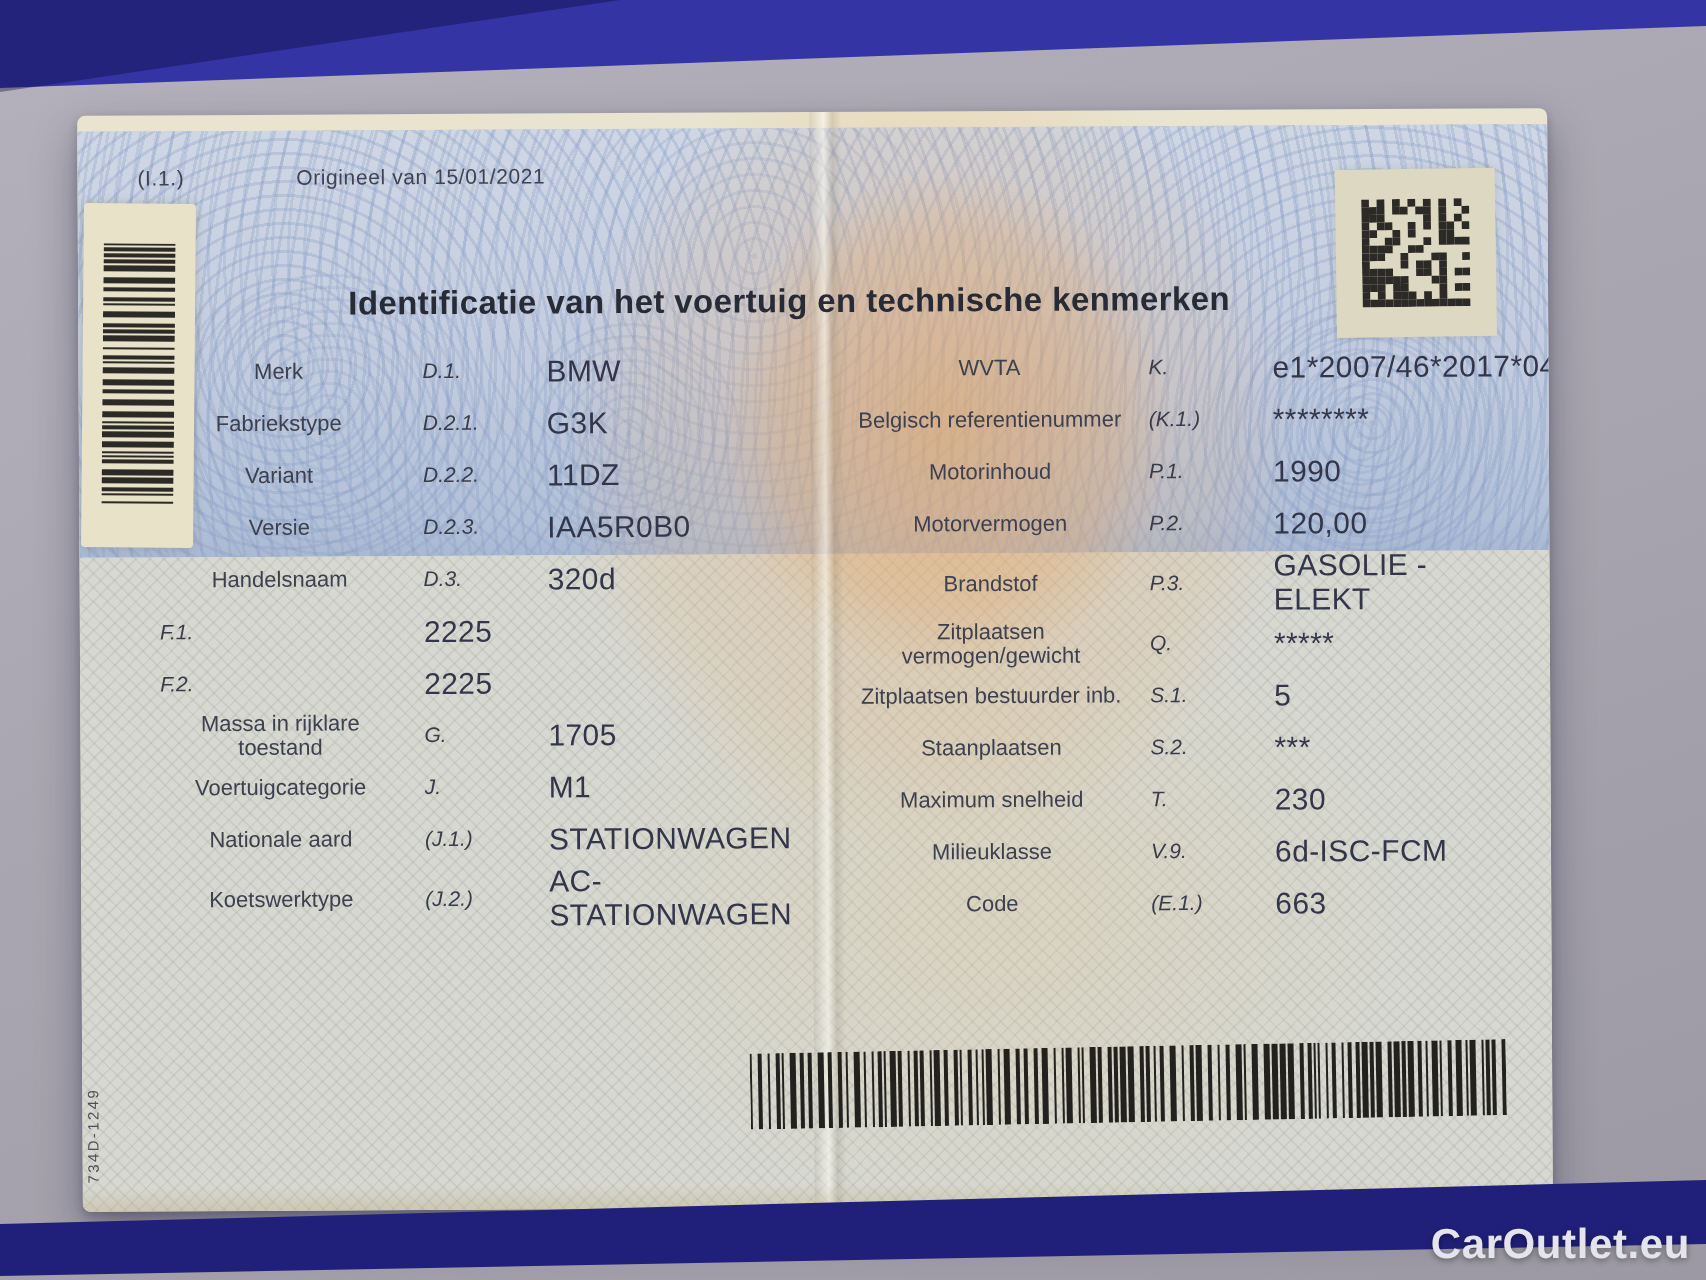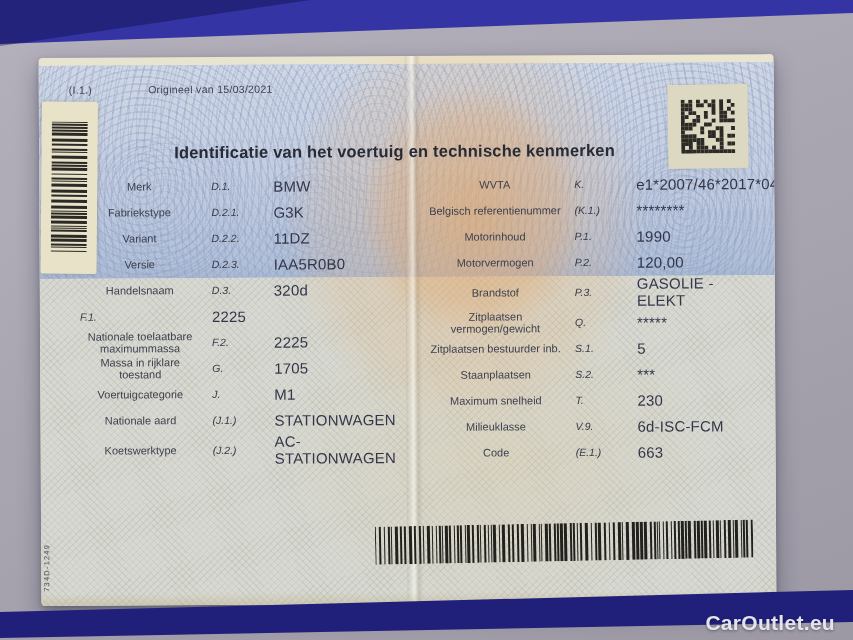--- a/index.html
+++ b/index.html
@@ -81,21 +81,21 @@
   .dm-patch{position:absolute;right:26px;top:30px;width:80px;height:84px;z-index:6;
     background:#ddd8c1;transform:rotate(-.5deg);
     display:flex;align-items:center;justify-content:center;
     box-shadow:0 0 4px rgba(100,95,70,.18);}
   #hbarcode{position:absolute;left:334px;top:468px;z-index:6;transform:rotate(-0.8deg);}
   .serial{position:absolute;left:1px;bottom:14px;z-index:6;
     writing-mode:vertical-rl;transform:rotate(180deg);
     font-size:7.5px;color:#4e4e58;letter-spacing:1.2px;}
 
   
-  .watermark{position:absolute;right:18px;bottom:5px;z-index:20;
+  .watermark{position:absolute;right:8px;bottom:5px;z-index:20;
     font-size:21px;font-weight:700;color:#e4e4ec;letter-spacing:.3px;
     text-shadow:0 1px 3px rgba(0,0,0,.4);}
 </style>
 </head>
 <body>
 
 <div class="scene">
 
   <svg class="band band-top" viewBox="0 0 853 50" preserveAspectRatio="none">
     <polygon points="0,0 853,0 853,13 0,44" class="bt-main" fill="#3434a4"></polygon>
@@ -108,21 +108,21 @@
       <div class="rosette r2"></div>
       <div class="rosette r3"></div>
     </div>
     <div class="region-gray"></div>
     <div class="orange-overlay"></div>
     <div class="fold"></div>
     <div class="doc-bottom-edge"></div>
 
     <div class="header-line">
       <span>(I.1.)</span>
-      <span>Origineel van 15/03/2021</span>
+      <span>Origineel van 15/01/2021</span>
     </div>
 
     <div class="doc-title">Identificatie van het voertuig en technische kenmerken</div>
 
     <div class="fields fields-left" id="left-fields">
         <div class="field-row">
           <span class="f-label">Merk</span>
           <span class="f-code">D.1.</span>
           <span class="f-value">BMW</span>
         </div>
@@ -144,21 +144,20 @@
         <div class="field-row">
           <span class="f-label">Handelsnaam</span>
           <span class="f-code">D.3.</span>
           <span class="f-value">320d</span>
         </div>
         <div class="field-row">
           <span class="f-code">F.1.</span>
           <span class="f-value">2225</span>
         </div>
         <div class="field-row">
-          <span class="f-label">Nationale toelaatbare maximummassa</span>
           <span class="f-code">F.2.</span>
           <span class="f-value">2225</span>
         </div>
         <div class="field-row">
           <span class="f-label">Massa in rijklare toestand</span>
           <span class="f-code">G.</span>
           <span class="f-value">1705</span>
         </div>
         <div class="field-row">
           <span class="f-label">Voertuigcategorie</span>

